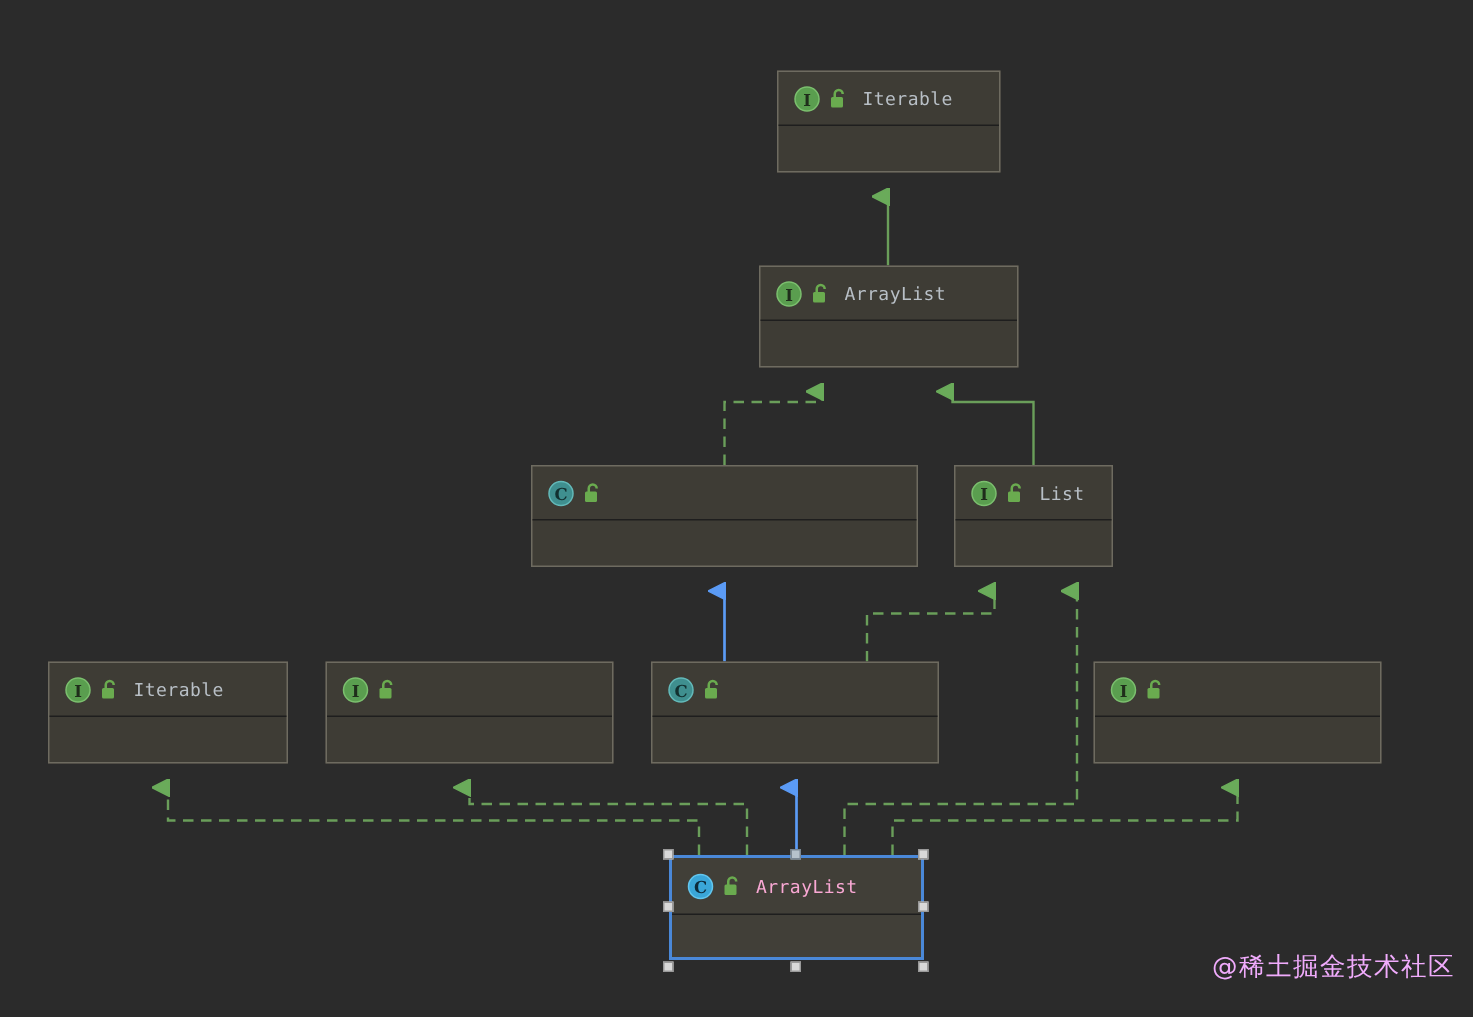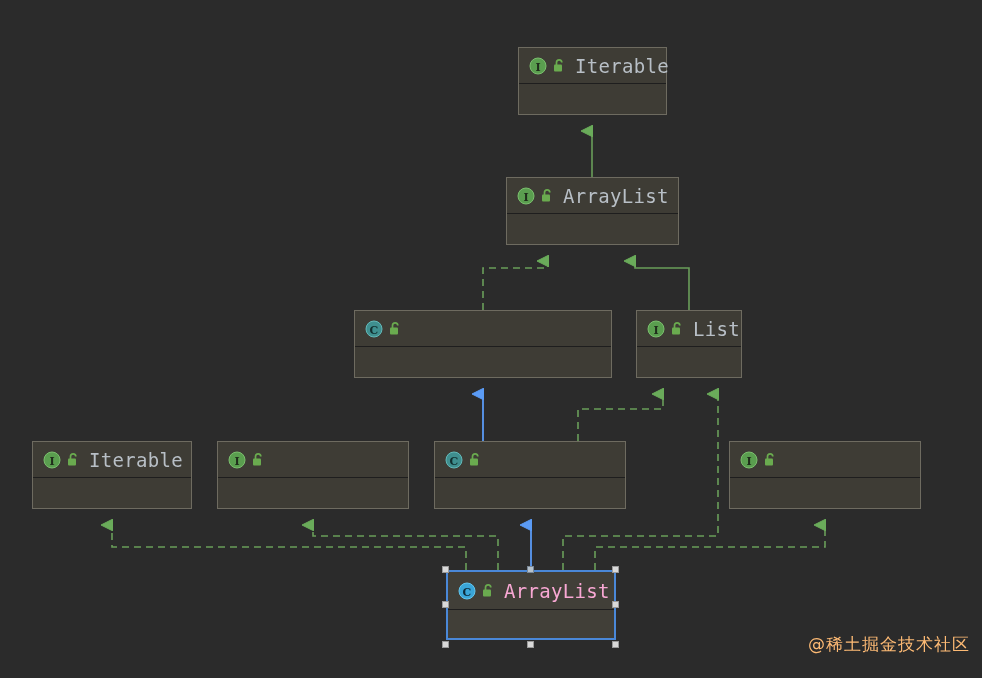--- a/index.html
+++ b/index.html
@@ -44,21 +44,21 @@
     box-sizing: border-box;
   }
   .node.selected .node-header {
     height: 38px;
   }
   .node-body {
     flex: 1 1 auto;
   }
   .node-label {
     color: #b8bfc6;
-    font-size: 19px;
+    font-size: 12px;
     letter-spacing: 0.3px;
     white-space: nowrap;
   }
   .node.selected .node-label {
     color: #f9a8d4;
   }
   .icon-type {
     flex: 0 0 auto;
     width: 18px;
     height: 18px;
@@ -80,21 +80,21 @@
     box-sizing: border-box;
   }
   .handle.active {
     background: #b6c2cc;
     border-color: #7a8794;
   }
   .watermark {
     position: absolute;
     right: 12px;
     bottom: 22px;
-    color: #fdba74;
+    color: #f0abfc;
     font-size: 17px;
     font-family: "DejaVu Sans", "Liberation Sans", sans-serif;
     letter-spacing: 1px;
     user-select: none;
     white-space: nowrap;
   }
 </style>
 </head>
 <body>
 

